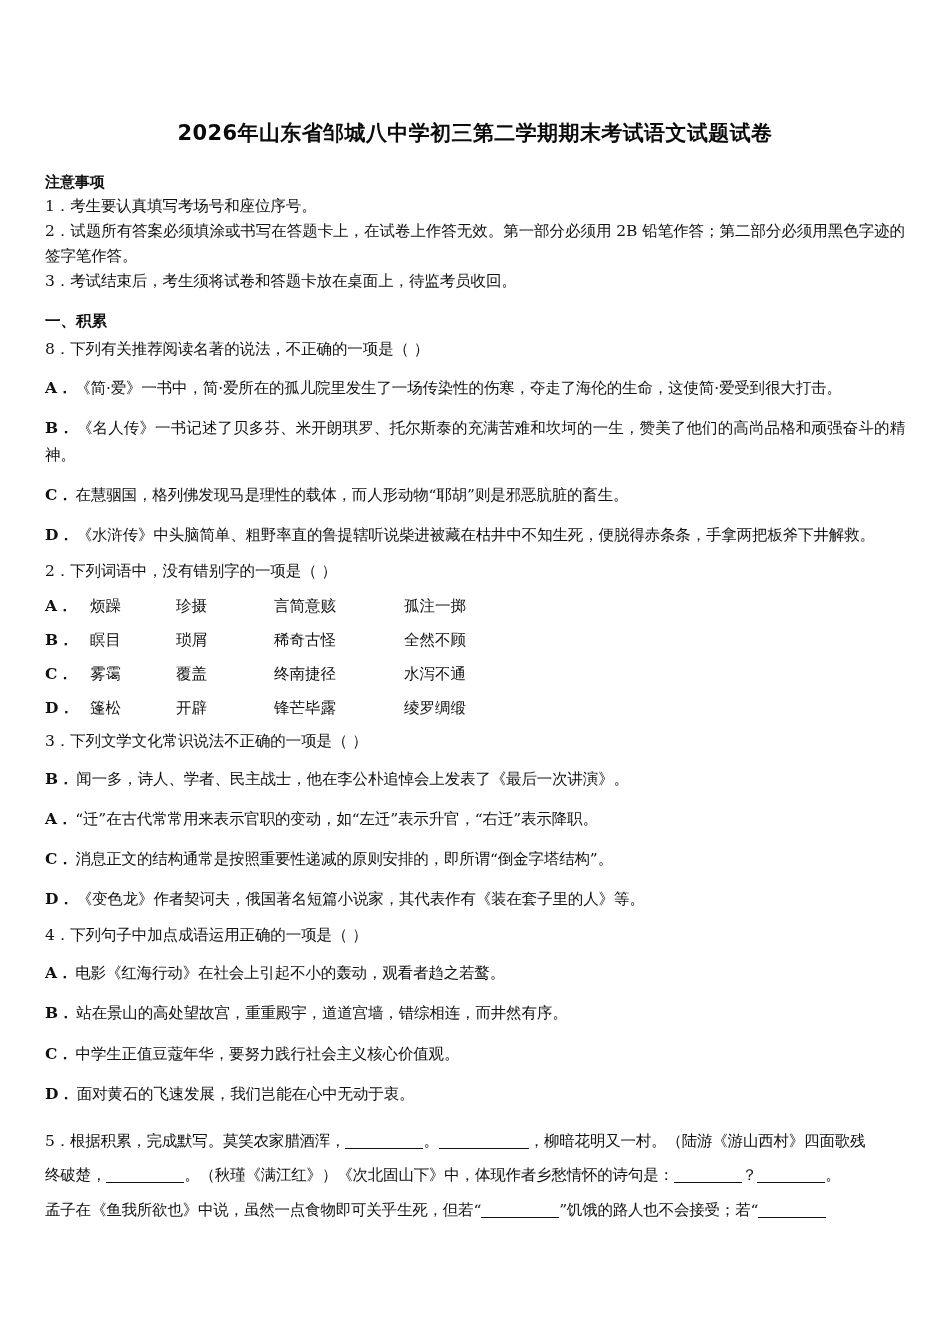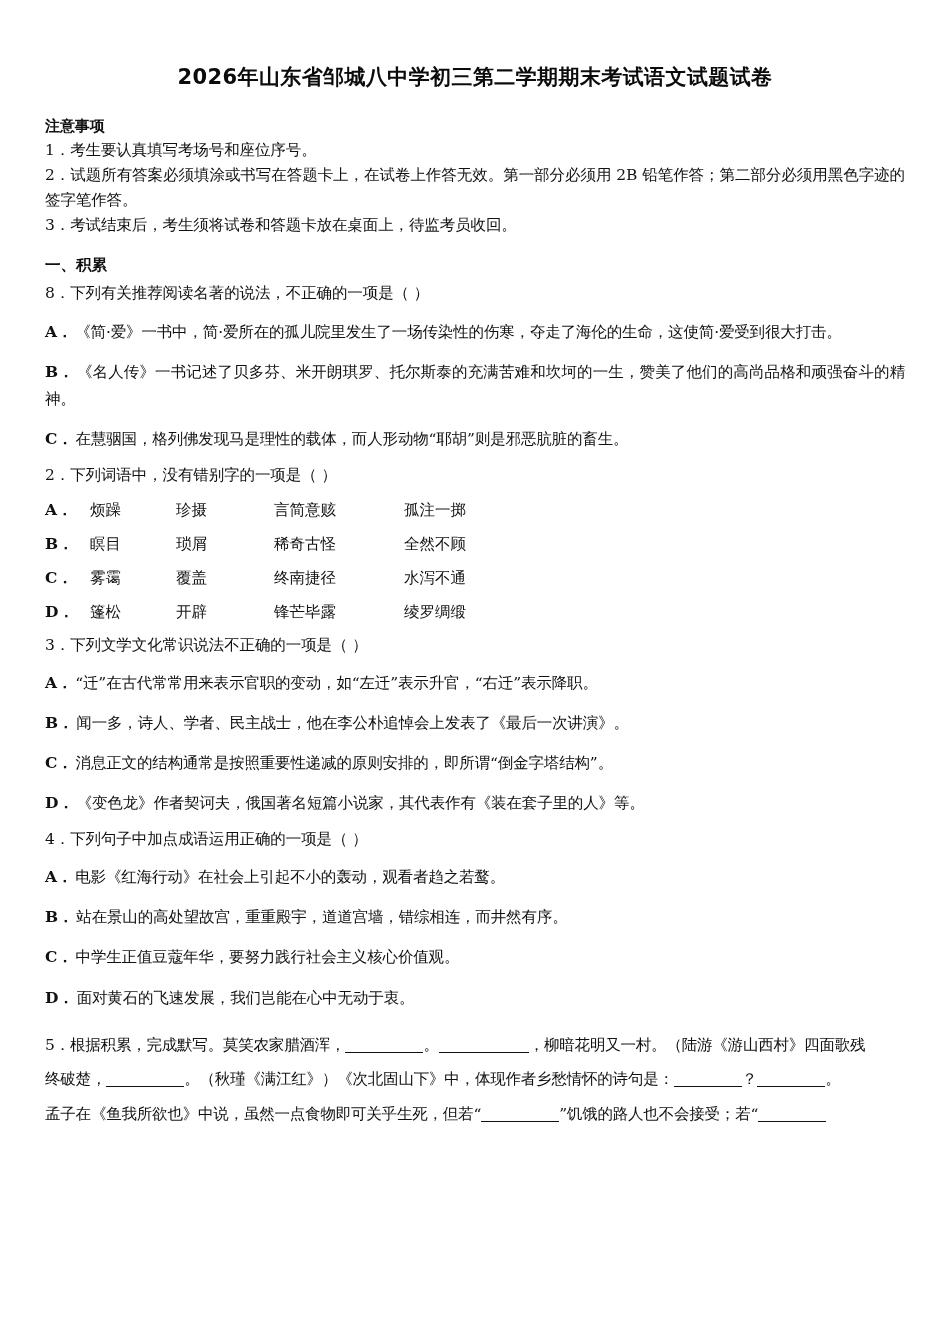--- a/index.html
+++ b/index.html
@@ -22,21 +22,21 @@
     box-sizing: border-box;
     padding: 0 45px;
   }
   .doc-title {
     text-align: center;
     font-family: "DejaVu Sans", "Liberation Sans", sans-serif;
     font-weight: bold;
     font-size: 21px;
     letter-spacing: 0.4px;
     margin: 0;
-    padding-top: 62px;
+    padding-top: 118px;
     line-height: 1.5;
     color: #0b0b0b;
   }
   .notice-block {
     margin-top: 20px;
     font-family: "DejaVu Serif", "Liberation Serif", serif;
     font-size: 15.5px;
     line-height: 1.62;
     letter-spacing: -0.1px;
   }
@@ -143,20 +143,23 @@
   <div class="q-stem">8．下列有关推荐阅读名著的说法，不正确的一项是（      ）</div>
   <div class="opt">
     <span class="ltr">A．</span><span>《简·爱》一书中，简·爱所在的孤儿院里发生了一场传染性的伤寒，夺走了海伦的生命，这使简·爱受到很大打击。</span>
   </div>
   <div class="opt">
     <span class="ltr">B．</span><span>《名人传》一书记述了贝多芬、米开朗琪罗、托尔斯泰的充满苦难和坎坷的一生，赞美了他们的高尚品格和顽强奋斗的精神。</span>
   </div>
   <div class="opt">
     <span class="ltr">C．</span><span>在慧骃国，格列佛发现马是理性的载体，而人形动物“耶胡”则是邪恶肮脏的畜生。</span>
   </div>
+  <div class="opt">
+    <span class="ltr">D．</span><span>《水浒传》中头脑简单、粗野率直的鲁提辖听说柴进被藏在枯井中不知生死，便脱得赤条条，手拿两把板斧下井解救。</span>
+  </div>
 
   <div class="q-stem spaced">2．下列词语中，没有错别字的一项是（      ）</div>
   <div class="wordrow">
     <span class="ltr">A．</span>
     <span class="w w1">烦躁</span>
     <span class="w w2">珍摄</span>
     <span class="w w3">言简意赅</span>
     <span class="w w4">孤注一掷</span>
   </div>
   <div class="wordrow">
@@ -176,24 +179,24 @@
   <div class="wordrow">
     <span class="ltr">D．</span>
     <span class="w w1">篷松</span>
     <span class="w w2">开辟</span>
     <span class="w w3">锋芒毕露</span>
     <span class="w w4">绫罗绸缎</span>
   </div>
 
   <div class="q-stem spaced">3．下列文学文化常识说法不正确的一项是（  ）</div>
   <div class="opt">
+    <span class="ltr">B．</span><span>闻一多，诗人、学者、民主战士，他在李公朴追悼会上发表了《最后一次讲演》。</span>
+  </div>
+  <div class="opt">
     <span class="ltr">A．</span><span>“迁”在古代常常用来表示官职的变动，如“左迁”表示升官，“右迁”表示降职。</span>
-  </div>
-  <div class="opt">
-    <span class="ltr">B．</span><span>闻一多，诗人、学者、民主战士，他在李公朴追悼会上发表了《最后一次讲演》。</span>
   </div>
   <div class="opt">
     <span class="ltr">C．</span><span>消息正文的结构通常是按照重要性递减的原则安排的，即所谓“倒金字塔结构”。</span>
   </div>
   <div class="opt">
     <span class="ltr">D．</span><span>《变色龙》作者契诃夫，俄国著名短篇小说家，其代表作有《装在套子里的人》等。</span>
   </div>
 
   <div class="q-stem spaced">4．下列句子中加点成语运用正确的一项是（      ）</div>
   <div class="opt">

